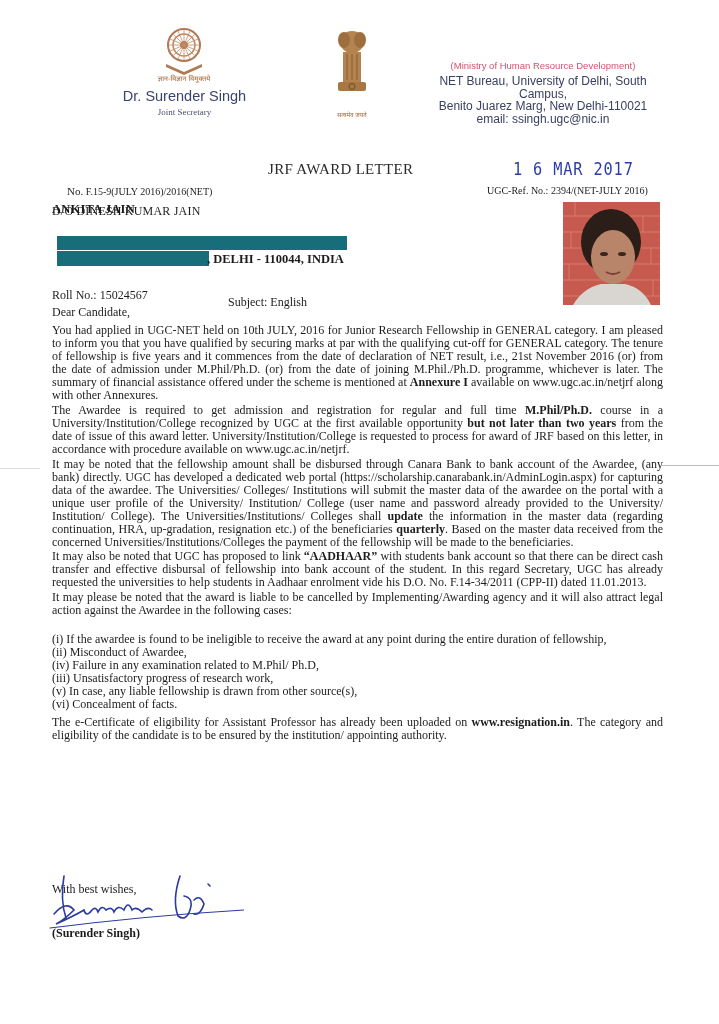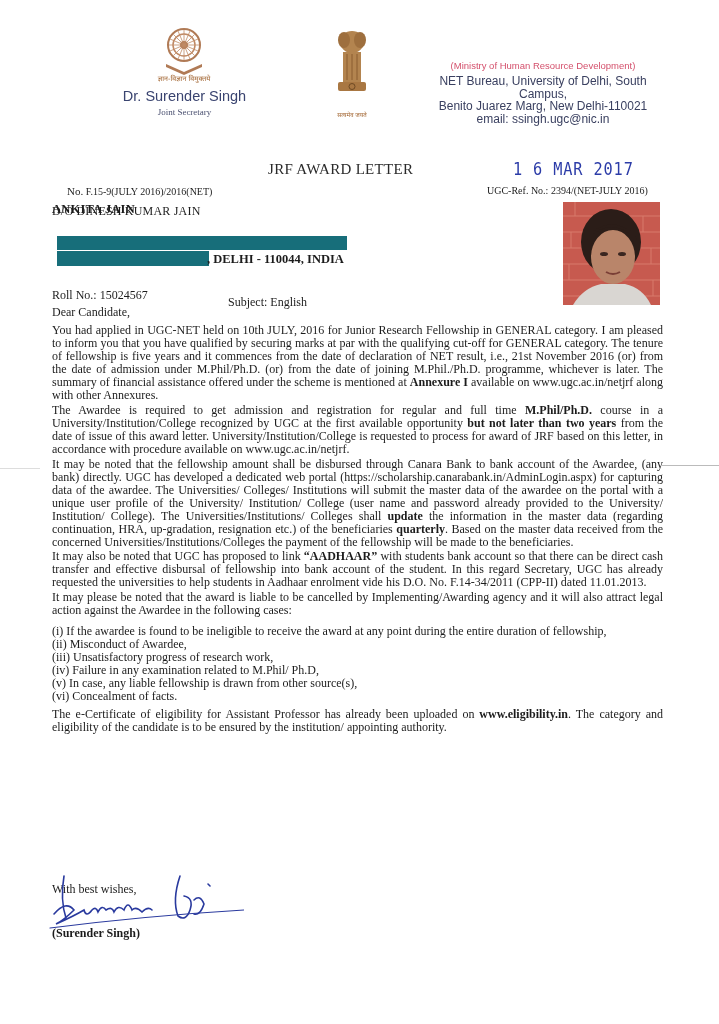--- a/index.html
+++ b/index.html
@@ -157,33 +157,33 @@
   </p>
   <p>
     <span>The Awardee is required to get admission and registration for regular and full time </span><b>M.Phil/Ph.D.</b><span> course in a University/Institution/College recognized by UGC at the first available opportunity </span><b>but not later than two years</b><span> from the date of issue of this award letter. University/Institution/College is requested to process for award of JRF based on this letter, in accordance with procedure available on www.ugc.ac.in/netjrf.</span>
   </p>
   <p>
     <span>It may be noted that the fellowship amount shall be disbursed through Canara Bank to bank account of the Awardee, (any bank) directly. UGC has developed a dedicated web portal (https://scholarship.canarabank.in/AdminLogin.aspx) for capturing data of the awardee. The Universities/ Colleges/ Institutions will submit the master data of the awardee on the portal with a unique user profile of the University/ Institution/ College (user name and password already provided to the University/ Institution/ College). The Universities/Institutions/ Colleges shall </span><b>update</b><span> the information in the master data (regarding continuation, HRA, up-gradation, resignation etc.) of the beneficiaries </span><b>quarterly</b><span>. Based on the master data received from the concerned Universities/Institutions/Colleges the payment of the fellowship will be made to the beneficiaries.</span>
   </p>
   <p>
     <span>It may also be noted that UGC has proposed to link </span><b>“AADHAAR”</b><span> with students bank account so that there can be direct cash transfer and effective disbursal of fellowship into bank account of the student.  In this regard  Secretary, UGC has already requested the universities to help students in Aadhaar enrolment  vide his D.O. No. F.14-34/2011 (CPP-II) dated 11.01.2013.</span>
   </p>
-  <p style="margin-bottom:8px">
+  <p style="margin-bottom:16px">
     <span>It may please be noted that the award is liable to be cancelled by Implementing/Awarding agency and it will  also attract legal action against the Awardee in the following cases:</span>
   </p>
   <div style="text-align:left; margin-bottom:5px">
     <div>(i) If the awardee is found to be ineligible to receive the award at any point during the entire duration of fellowship,</div>
     <div>(ii) Misconduct of Awardee,</div>
+    <div>(iv) Failure in any examination related to M.Phil/ Ph.D,</div>
     <div>(iii) Unsatisfactory progress of research work,</div>
-    <div>(iv) Failure in any examination related to M.Phil/ Ph.D,</div>
     <div>(v) In case, any liable fellowship is drawn from other source(s),</div>
     <div>(vi) Concealment of facts.</div>
   </div>
   <p>
-    <span>The e-Certificate of eligibility for Assistant Professor has already been uploaded on </span><b>www.eligibility.in</b><span>. The category and eligibility of the candidate is to be ensured by the institution/ appointing authority.</span>
+    <span>The e-Certificate of eligibility for Assistant Professor has already been uploaded on </span><b>www.resignation.in</b><span>. The category and eligibility of the candidate is to be ensured by the institution/ appointing authority.</span>
   </p>
 </div>
 
 <div class="abs wishes">With best wishes,</div>
 <div class="abs sig-area">
   <svg width="200" height="70" viewBox="0 0 200 70">
     <g fill="none" stroke="#2a3a9e" stroke-width="1.6" stroke-linecap="round">
       <path d="M20 6 Q16 30 22 48"></path>
       <path d="M10 44 Q22 30 30 40 Q20 50 12 54 Q30 46 40 40 Q42 48 48 40 Q52 36 54 42 Q58 34 62 40 Q68 36 70 42 Q74 34 80 40 Q84 30 88 40 Q92 36 98 42 Q104 36 108 40"></path>
       <path d="M136 6 Q128 30 134 46 Q142 52 146 40 Q150 28 140 26"></path>

